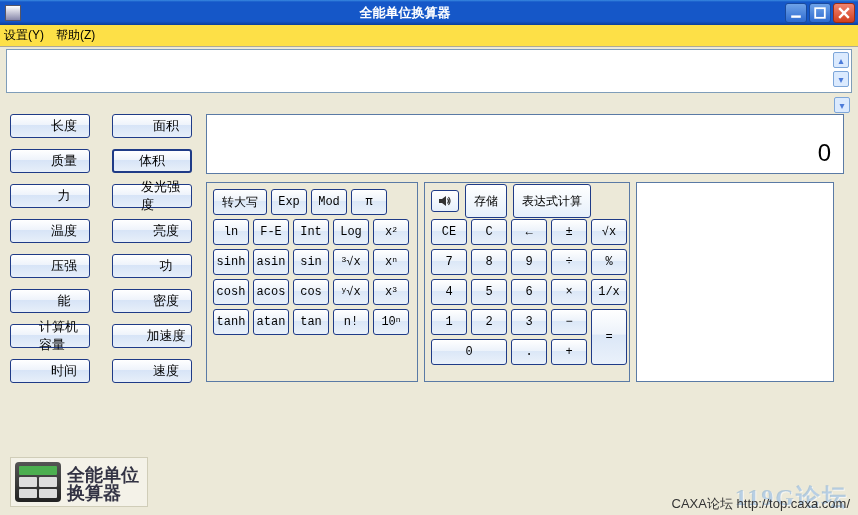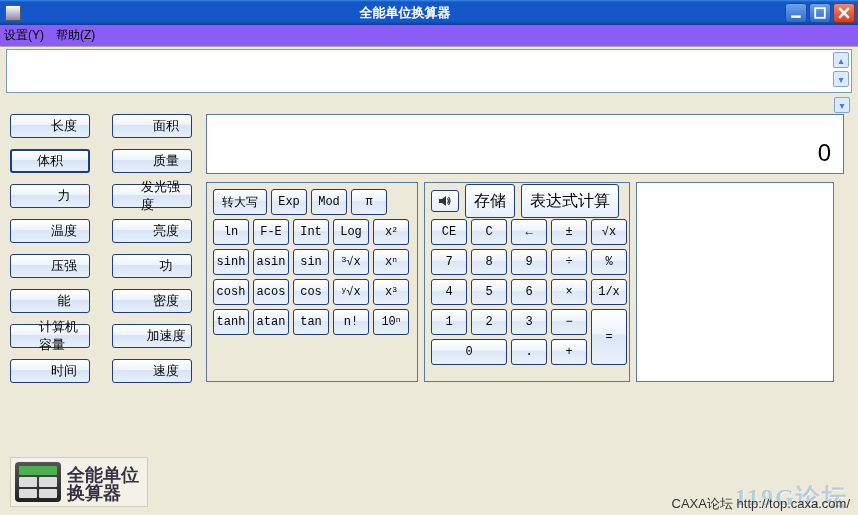--- a/index.html
+++ b/index.html
@@ -9,21 +9,21 @@
   .titlebar { height: 25px; background: linear-gradient(to bottom, #3a8ae1 0%, #1557c8 8%, #1557c8 85%, #0c3e98 100%); display: flex; align-items: center; color: #fff; padding: 0 3px 0 5px; text-align: center; }
   .titlebar .app-icon { width: 16px; height: 16px; background: linear-gradient(#fff,#88a); border: 1px solid #556; margin-right: 4px; }
   .titlebar .title-text { flex: 1; font-weight: bold; font-size: 13px; }
   .win-btns { display: flex; gap: 2px; }
   .win-btn { width: 22px; height: 20px; border-radius: 3px; display: flex; align-items: center; justify-content: center; font-weight: bold; color: #fff; }
   .win-min, .win-max { background: linear-gradient(#6fa3e8,#2d6ad0); border: 1px solid #1a4a9c; }
   .win-close { background: linear-gradient(#f08571,#d13f1f); border: 1px solid #9a2c14; }
   .win-btn svg { width: 12px; height: 12px; }
 
   
-  .menubar { height: 22px; background: #8b5cf6; border-bottom: 1px solid #aca899; display: flex; align-items: center; padding-left: 4px; gap: 12px; }
+  .menubar { height: 22px; background: #fde047; border-bottom: 1px solid #aca899; display: flex; align-items: center; padding-left: 4px; gap: 12px; }
 
   
   .top-display { margin: 2px 6px 0 6px; border: 1px solid #7f9db9; background: #fff; height: 44px; position: relative; }
   .scroll-arrow { position: absolute; right: 2px; width: 16px; height: 16px; background: #dbeafe; border: 1px solid #7da6d9; border-radius: 2px; display: flex; align-items: center; justify-content: center; color: #4c7bd9; font-size: 10px; }
   .sa-up { top: 2px; }
   .sa-down { top: 21px; }
 
   .client { position: relative; height: calc(515px - 25px - 22px); }
 
   
@@ -46,21 +46,21 @@
   .num-panel { width: 206px; }
   .side-panel { width: 198px; background: #fff; }
 
   .radio-row { display: flex; gap: 4px; align-items: center; margin-bottom: 6px; height: 24px; padding-left: 2px; }
   .radio-item { display: flex; align-items: center; gap: 2px; font-size: 12px; }
   .radio-dot { width: 12px; height: 12px; border-radius: 50%; border: 1px solid #1f3b87; display: inline-flex; align-items: center; justify-content: center; background: #fff; }
   .radio-dot.checked::after { content: ""; width: 6px; height: 6px; border-radius: 50%; background: #3b8a3b; }
 
   .top-row-btns { display: flex; gap: 6px; margin-bottom: 6px; height: 24px; align-items: center; }
   .speaker-btn { width: 28px; height: 22px; border: 1px solid #1f3b87; border-radius: 3px; background: linear-gradient(#fff,#e6effb); display: flex; align-items: center; justify-content: center; }
-  .big-btn { height: 34px; border: 1px solid #1f3b87; border-radius: 3px; background: linear-gradient(#fff,#e6effb); font-size: 16px; padding: 0 8px; cursor: pointer; }
+  .big-btn { height: 34px; border: 1px solid #1f3b87; border-radius: 3px; background: linear-gradient(#fff,#e6effb); font-size: 12px; padding: 0 8px; cursor: pointer; }
 
   
   .key-grid { display: grid; gap: 4px; }
   .sci-grid { grid-template-columns: repeat(5, 36px); grid-auto-rows: 26px; }
   .sci-row1 { grid-template-columns: 54px 36px 36px 36px; grid-auto-rows: 26px; display: grid; gap: 4px; margin-bottom: 4px; }
   .num-grid { grid-template-columns: repeat(5, 36px); grid-auto-rows: 26px; }
 
   .key-btn { border: 1px solid #1f3b87; border-radius: 3px; background: linear-gradient(#ffffff,#ecf2fa 45%,#dbe7f7 46%,#eaf1fa); font-size: 12px; font-family: "Courier New", monospace; display: flex; align-items: center; justify-content: center; cursor: pointer; }
   .key-btn sup { font-size: 8px; position: relative; top: -3px; }
 
@@ -114,22 +114,22 @@
     <div class="scroll-arrow sa-down">▾</div>
   </div>
   <div style="position:absolute; right:8px; top:48px;" class="scroll-arrow">▾</div>
 
   <div class="cat-panel" id="cat-panel">
       <div class="cat-row">
         <div class="cat-btn">长度</div>
         <div class="cat-btn">面积</div>
       </div>
       <div class="cat-row">
+        <div class="cat-btn">质量</div>
         <div class="cat-btn selected">体积</div>
-        <div class="cat-btn">质量</div>
       </div>
       <div class="cat-row">
         <div class="cat-btn">力</div>
         <div class="cat-btn">发光强度</div>
       </div>
       <div class="cat-row">
         <div class="cat-btn">温度</div>
         <div class="cat-btn">亮度</div>
       </div>
       <div class="cat-row">

